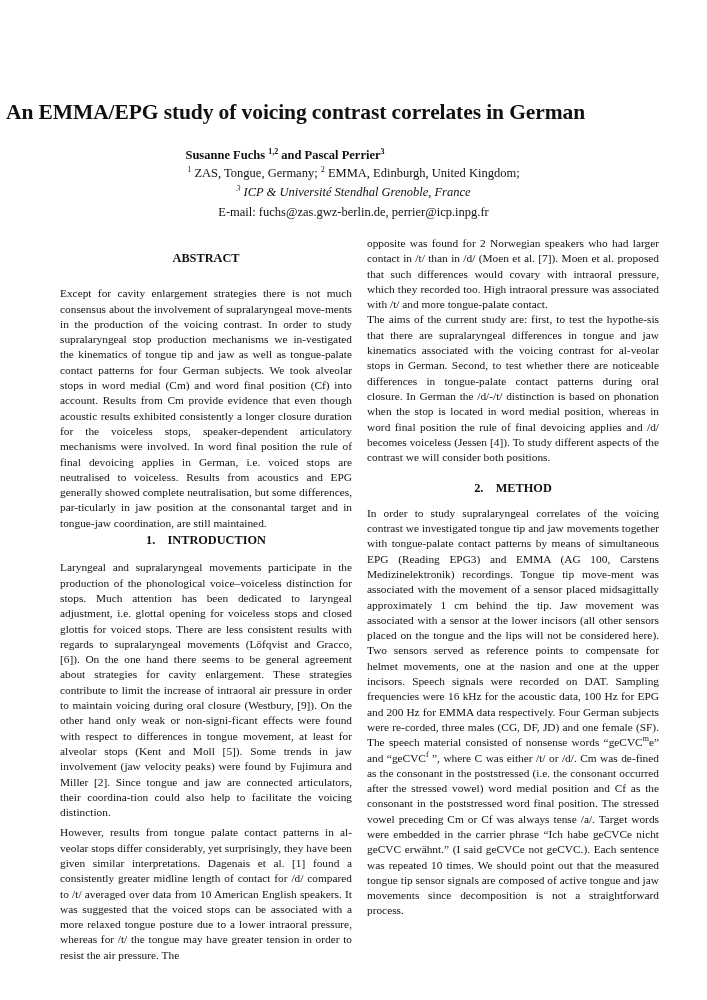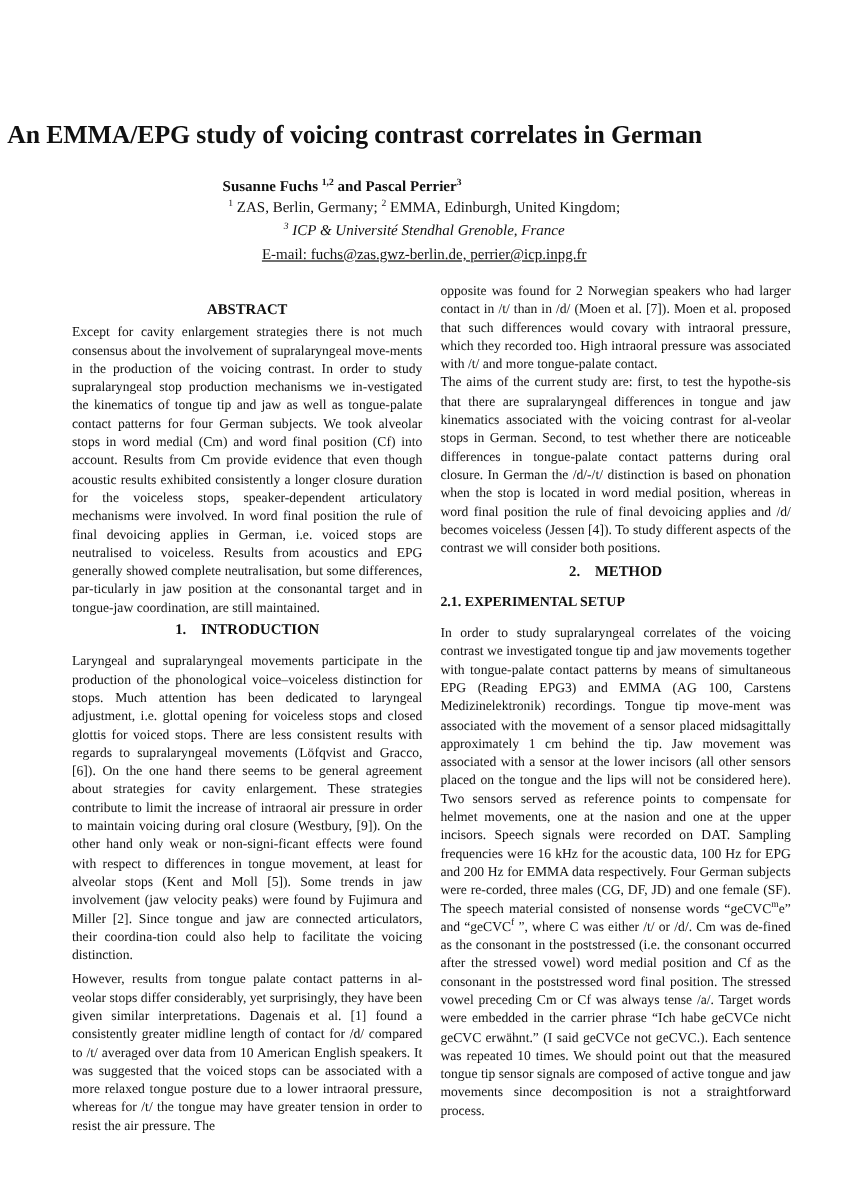--- a/index.html
+++ b/index.html
@@ -18,33 +18,32 @@
   .sec { font-weight:bold; text-align:center; font-size:12.3px; }
   .subsec { font-weight:bold; font-size:11.6px; }
 </style>
 </head>
 <body>
 
 <div class="title">An EMMA/EPG study of voicing contrast correlates in German</div>
 
 <div class="authors"><span>Susanne Fuchs </span><sup>1,2</sup><span> and Pascal Perrier</span><sup>3</sup></div>
 
-<div class="aff" style="top:166px;"><sup>1</sup><span> ZAS, Berlin, Germany; </span><sup>2</sup><span> EMMA, Edinburgh, United Kingdom;</span></div>
+<div class="aff" style="top:166px;"><sup>1</sup><span> ZAS, Tongue, Germany; </span><sup>2</sup><span> EMMA, Edinburgh, United Kingdom;</span></div>
 
 <div class="aff" style="top:185px;font-style:italic;"><sup>3</sup><span> ICP &amp; Université Stendhal Grenoble, France</span></div>
 
-<div class="aff" style="top:205px;text-decoration:underline;">E-mail: fuchs@zas.gwz-berlin.de, perrier@icp.inpg.fr</div>
+<div class="aff" style="top:205px;">E-mail: fuchs@zas.gwz-berlin.de, perrier@icp.inpg.fr</div>
 
 <div class="col left" style="top:251px;">
-  <div class="sec" style="margin-bottom:4px;text-align:center;">ABSTRACT</div>
+  <div class="sec" style="margin-bottom:20px;text-align:center;">ABSTRACT</div>
   <p>Except for cavity enlargement strategies there is not much consensus about the involvement of supralaryngeal move-ments in the production of the voicing contrast. In order to study supralaryngeal stop production mechanisms we in-vestigated the kinematics of tongue tip and jaw as well as tongue-palate contact patterns for four German subjects. We took alveolar stops in word medial (Cm) and word final position (Cf) into account. Results from Cm provide evidence that even though acoustic results exhibited consistently a longer closure duration for the voiceless stops, speaker-dependent articulatory mechanisms were involved. In word final position the rule of final devoicing applies in German, i.e. voiced stops are neutralised to voiceless. Results from acoustics and EPG generally showed complete neutralisation, but some differences, par-ticularly in jaw position at the consonantal target and in tongue-jaw coordination, are still maintained.</p>
   <div class="sec" style="margin-top:2px; margin-bottom:12px; white-space:pre;">1.    INTRODUCTION</div>
   <p>Laryngeal and supralaryngeal movements participate in the production of the phonological voice–voiceless distinction for stops. Much attention has been dedicated to laryngeal adjustment, i.e. glottal opening for voiceless stops and closed glottis for voiced stops. There are less consistent results with regards to supralaryngeal movements (Löfqvist and Gracco, [6]). On the one hand there seems to be general agreement about strategies for cavity enlargement. These strategies contribute to limit the increase of intraoral air pressure in order to maintain voicing during oral closure (Westbury, [9]). On the other hand only weak or non-signi-ficant effects were found with respect to differences in tongue movement, at least for alveolar stops (Kent and Moll [5]). Some trends in jaw involvement (jaw velocity peaks) were found by Fujimura and Miller [2]. Since tongue and jaw are connected articulators, their coordina-tion could also help to facilitate the voicing distinction.</p>
   <p style="margin-top:5px;">However, results from tongue palate contact patterns in al-veolar stops differ considerably, yet surprisingly, they have been given similar interpretations. Dagenais et al. [1] found a consistently greater midline length of contact for /d/ compared to /t/ averaged over data from 10 American English speakers. It was suggested that the voiced stops can be associated with a more relaxed tongue posture due to a lower intraoral pressure, whereas for /t/ the tongue may have greater tension in order to resist the air pressure. The</p>
 </div>
 
 <div class="col right" style="top:236px;">
   <p>opposite was found for 2 Norwegian speakers who had larger contact in /t/ than in /d/ (Moen et al. [7]). Moen et al. proposed that such differences would covary with intraoral pressure, which they recorded too. High intraoral pressure was associated with /t/ and more tongue-palate contact.</p>
   <p>The aims of the current study are: first, to test the hypothe-sis that there are supralaryngeal differences in tongue and jaw kinematics associated with the voicing contrast for al-veolar stops in German. Second, to test whether there are noticeable differences in tongue-palate contact patterns during oral closure. In German the /d/-/t/ distinction is based on phonation when the stop is located in word medial position, whereas in word final position the rule of final devoicing applies and /d/ becomes voiceless (Jessen [4]). To study different aspects of the contrast we will consider both positions.</p>
-  <div class="sec" style="margin-top:4px; margin-bottom:9px; white-space:pre;">2.    METHOD</div>
-  <div class="subsec" style="margin-bottom:12px;">2.1. EXPERIMENTAL SETUP</div>
+  <div class="sec" style="margin-top:16px; margin-bottom:9px; white-space:pre;">2.    METHOD</div>
   <p><span>In order to study supralaryngeal correlates of the voicing contrast we investigated tongue tip and jaw movements together with tongue-palate contact patterns by means of simultaneous EPG (Reading EPG3) and EMMA (AG 100, Carstens Medizinelektronik) recordings. Tongue tip move-ment was associated with the movement of a sensor placed midsagittally approximately 1 cm behind the tip. Jaw movement was associated with a sensor at the lower incisors (all other sensors placed on the tongue and the lips will not be considered here). Two sensors served as reference points to compensate for helmet movements, one at the nasion and one at the upper incisors. Speech signals were recorded on DAT. Sampling frequencies were 16 kHz for the acoustic data, 100 Hz for EPG and 200 Hz for EMMA data respectively. Four German subjects were re-corded, three males (CG, DF, JD) and one female (SF). The speech material consisted of nonsense words “geCVC</span><sup>m</sup><span>e” and “geCVC</span><sup>f</sup><span> ”, where C was either /t/ or /d/. Cm was de-fined as the consonant in the poststressed (i.e. the consonant occurred after the stressed vowel) word medial position and Cf as the consonant in the poststressed word final position. The stressed vowel preceding Cm or Cf was always tense /a/. Target words were embedded in the carrier phrase “Ich habe geCVCe nicht geCVC erwähnt.” (I said geCVCe not geCVC.). Each sentence was repeated 10 times. We should point out that the measured tongue tip sensor signals are composed of active tongue and jaw movements since decomposition is not a straightforward process.</span></p>
 </div>
 
 </body></html>

